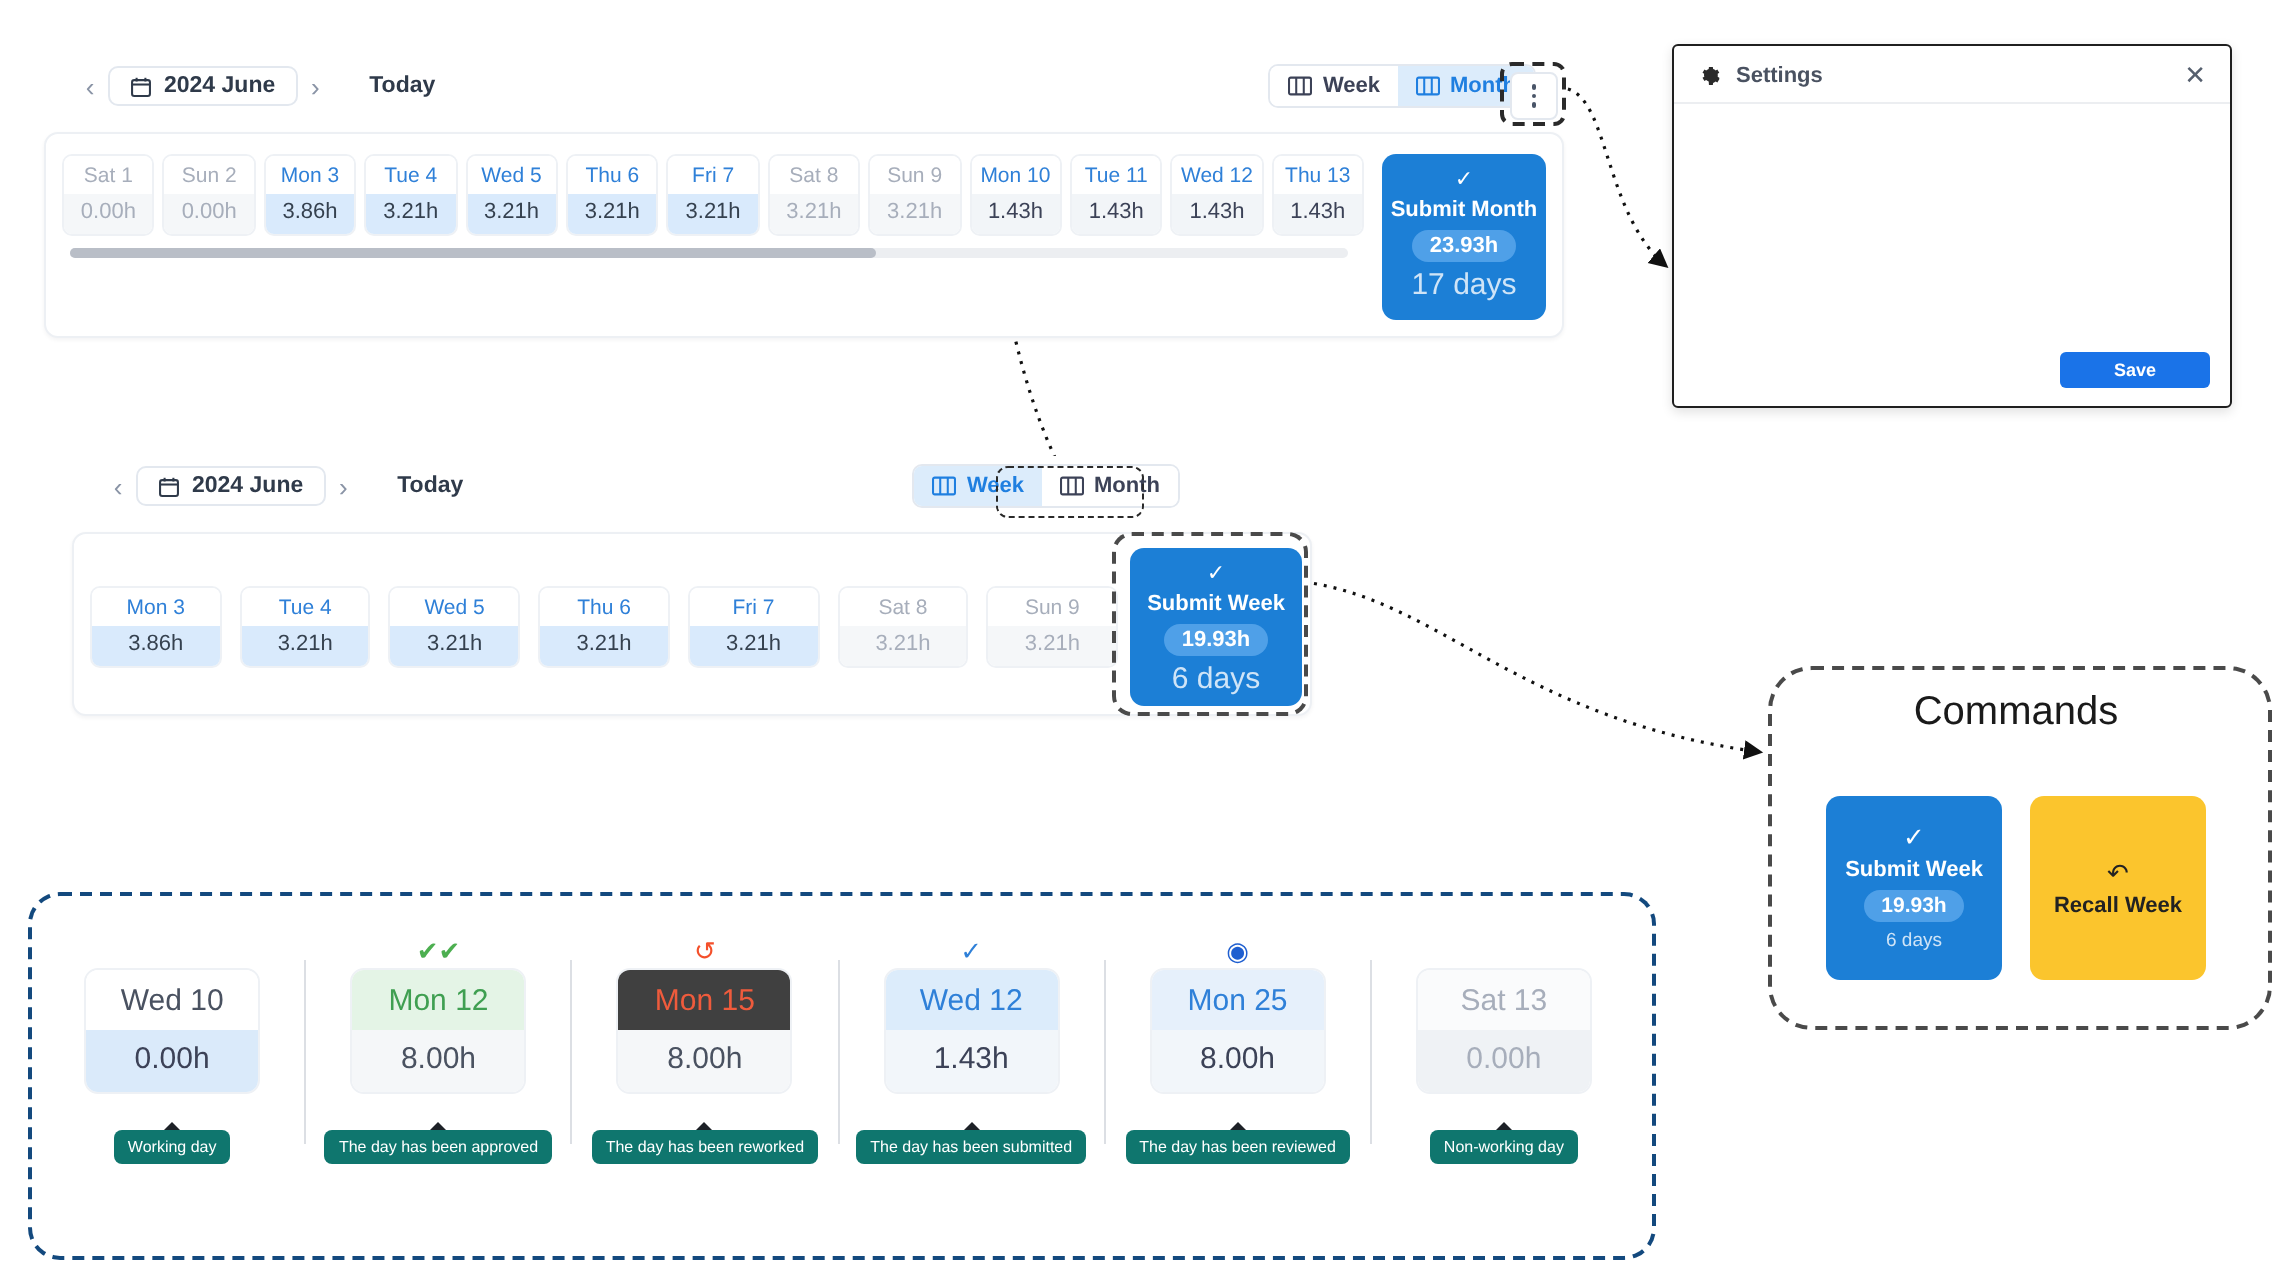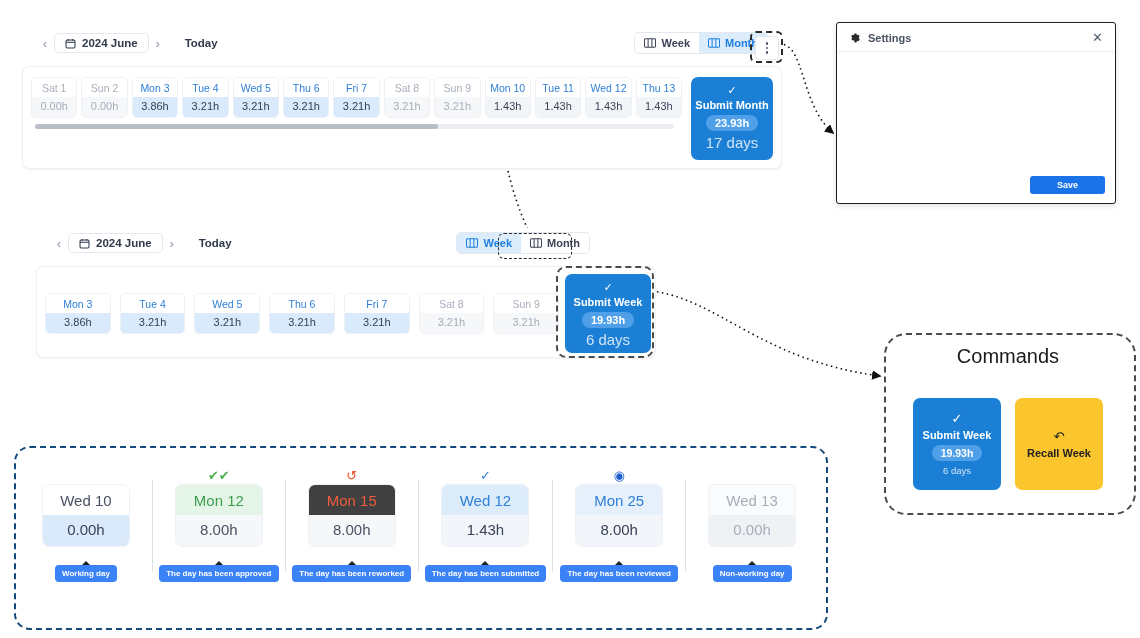--- a/index.html
+++ b/index.html
@@ -117,23 +117,22 @@
   
   .status-strip{display:flex;align-items:flex-start;}
   .status-item{position:relative;display:flex;flex-direction:column;align-items:center;}
   .status-ico{height:16px;font-size:13px;line-height:16px;}
   .sday{
     width:86px;border-radius:7px;overflow:hidden;text-align:center;border:1px solid #eef1f5;background:#fff;
   }
   .sday .dtop{font-size:15px;padding:7px 0 6px;color:#4a5261;}
   .sday .dbot{font-size:15px;padding:6px 0 8px;color:#4a5261;background:#f5f7f9;}
   .tooltip{
-    background:#3b82f6;color:#fff;border-radius:4px;font-size:8px;padding:4px 7px;white-space:nowrap;
+    background:#0f766e;color:#fff;border-radius:4px;font-size:8px;padding:4px 7px;white-space:nowrap;
     position:relative;
-    font-weight:bold;
   }
   .tooltip:before{
     content:"";position:absolute;top:-4px;left:50%;transform:translateX(-50%);
     border-left:4px solid transparent;border-right:4px solid transparent;border-bottom:4px solid #1d2127;
   }
   .divider{width:1px;background:#dcdfe4;}
   .status-caption{font-size:12px;color:#4a5261;text-align:center;}
 </style>
 </head>
 <body>
@@ -448,21 +447,21 @@
         <div class="dtop" style="background:#e6f0fb;color:#2f80d8;">Mon 25</div>
         <div class="dbot" style="background:#f2f6fa;color:#3c4257;">8.00h</div>
       </div>
       <div style="height:18px;"></div>
       <div class="tooltip">The day has been reviewed</div>
     </div>
     <div class="divider" style="height: 92px; margin: 12px 6px 0px;"></div>
     <div class="status-item" style="flex: 1 1 0px;">
       <div class="status-ico" style="color:#ffffff;"></div>
       <div class="sday">
-        <div class="dtop" style="background:#fafbfc;color:#a7aebb;">Wed 13</div>
+        <div class="dtop" style="background:#fafbfc;color:#a7aebb;">Sat 13</div>
         <div class="dbot" style="background:#eff2f5;color:#a7aebb;">0.00h</div>
       </div>
       <div style="height:18px;"></div>
       <div class="tooltip">Non-working day</div>
     </div>
   </div>
 
 <div class="abs status-caption" style="left:14px;top:602px;width:810px;margin-top:40px;">Status of the Day</div>
 
 </body></html>

